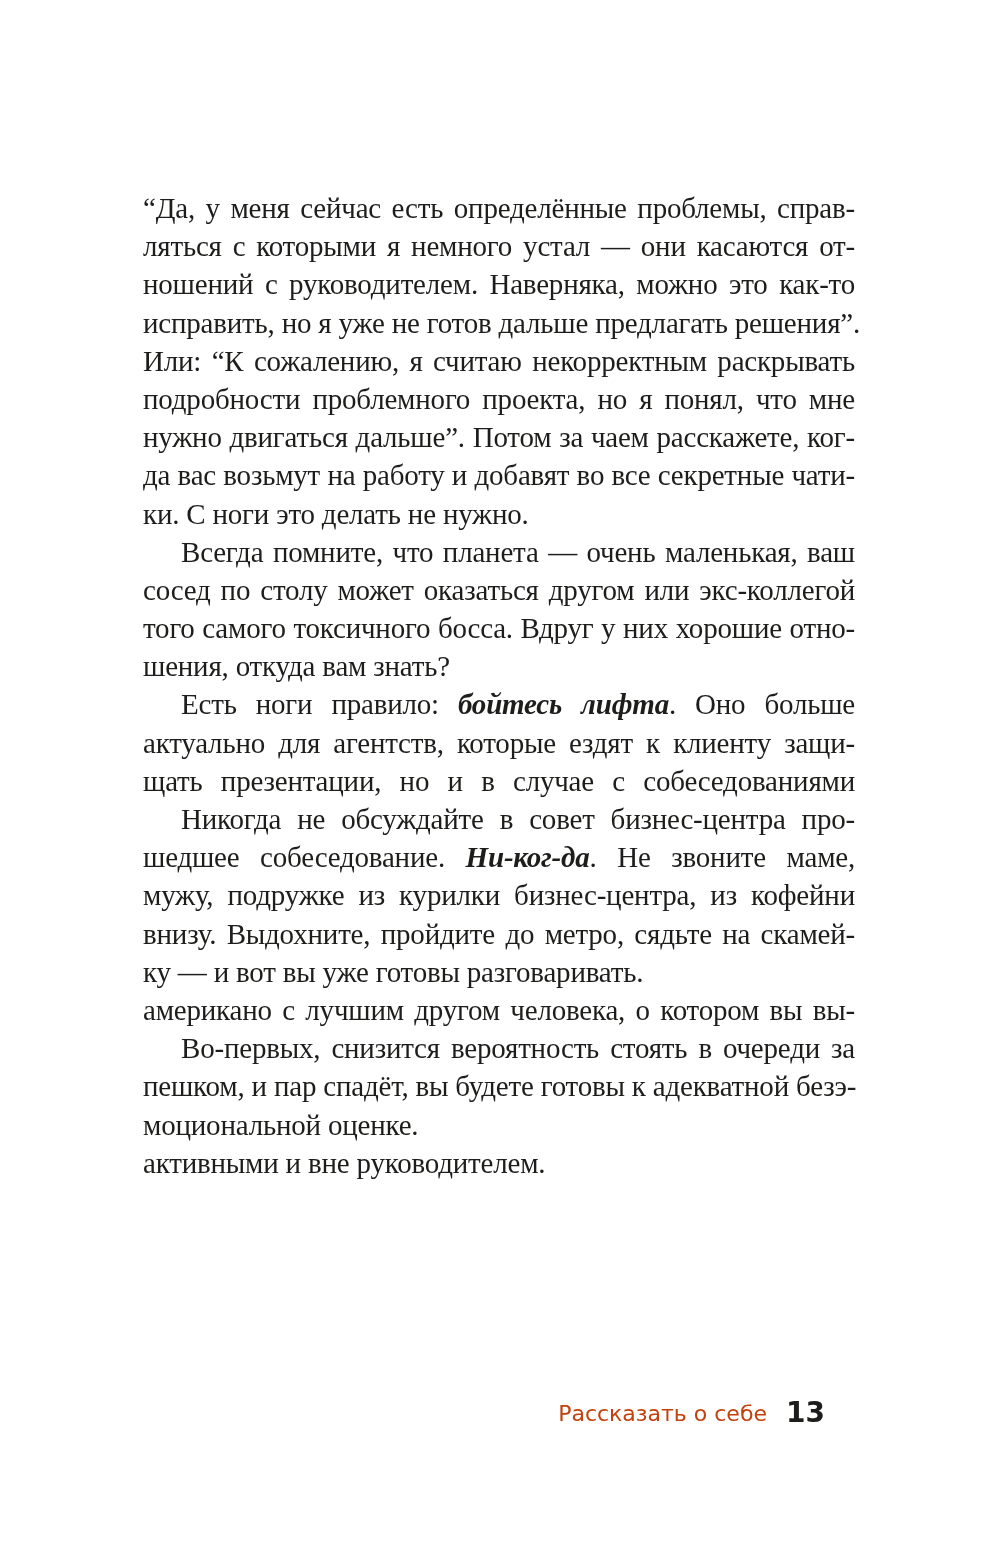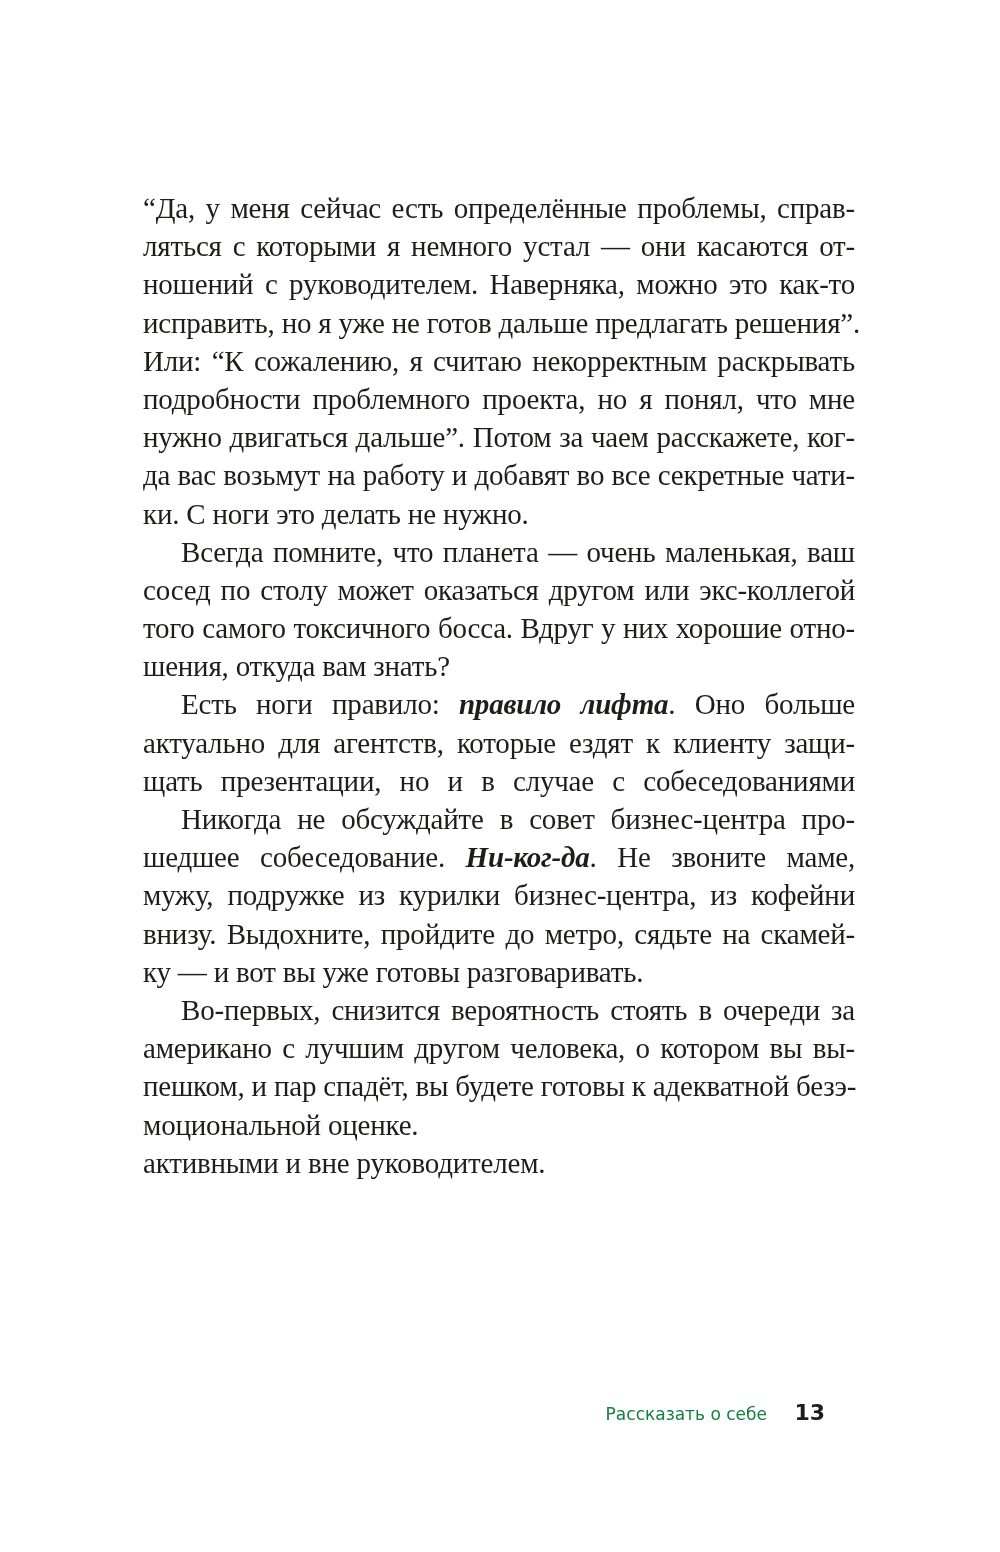--- a/index.html
+++ b/index.html
@@ -18,25 +18,25 @@
       letter-spacing: -0.2px;
     }
     .line.last { text-align-last: left; }
     .line.indent { padding-left: 38px; }
     .em { font-style: italic; font-weight: bold; }
     .footer {
       position: absolute; top: 1383px; left: 0; width: 1000px; height: 30px;
     }
     .running-head {
       position: absolute; right: 233px; top: 0; font-family: "DejaVu Sans", sans-serif;
-      font-size: 17px; line-height: 28px; color: #15803d;
+      font-size: 22px; line-height: 28px; color: #c2410c;
     }
     .page-number {
       position: absolute; right: 175px; top: -2px; font-family: "DejaVu Sans", sans-serif;
-      font-size: 22px; font-weight: bold; line-height: 30px; color: #1d1d1b;
+      font-size: 28px; font-weight: bold; line-height: 30px; color: #1d1d1b;
     }
   </style>
 </head>
 <body>
 
 <div class="page">
   <div class="text-block" id="text-block">
       <div>
         <div class="line"><span>“Да, у меня сейчас есть определённые проблемы, справ-</span></div>
         <div class="line"><span>ляться с которыми я немного устал — они касаются от-</span></div>
@@ -48,34 +48,34 @@
         <div class="line"><span>да вас возьмут на работу и добавят во все секретные чати-</span></div>
         <div class="line last"><span>ки. С ноги это делать не нужно.</span></div>
       </div>
       <div>
         <div class="line indent"><span>Всегда помните, что планета — очень маленькая, ваш</span></div>
         <div class="line"><span>сосед по столу может оказаться другом или экс-коллегой</span></div>
         <div class="line"><span>того самого токсичного босса. Вдруг у них хорошие отно-</span></div>
         <div class="line last"><span>шения, откуда вам знать?</span></div>
       </div>
       <div>
-        <div class="line indent"><span>Есть ноги правило: </span><span class="em">правило лифта</span><span>. Оно больше</span></div>
+        <div class="line indent"><span>Есть ноги правило: </span><span class="em">бойтесь лифта</span><span>. Оно больше</span></div>
         <div class="line"><span>актуально для агентств, которые ездят к клиенту защи-</span></div>
         <div class="line"><span>щать презентации, но и в случае с собеседованиями</span></div>
       </div>
       <div>
         <div class="line indent"><span>Никогда не обсуждайте в совет бизнес-центра про-</span></div>
         <div class="line"><span>шедшее собеседование. </span><span class="em">Ни-ког-да</span><span>. Не звоните маме,</span></div>
         <div class="line"><span>мужу, подружке из курилки бизнес-центра, из кофейни</span></div>
         <div class="line"><span>внизу. Выдохните, пройдите до метро, сядьте на скамей-</span></div>
         <div class="line last"><span>ку — и вот вы уже готовы разговаривать.</span></div>
       </div>
       <div>
+        <div class="line"><span>американо с лучшим другом человека, о котором вы вы-</span></div>
         <div class="line indent"><span>Во-первых, снизится вероятность стоять в очереди за</span></div>
-        <div class="line"><span>американо с лучшим другом человека, о котором вы вы-</span></div>
         <div class="line"><span>пешком, и пар спадёт, вы будете готовы к адекватной безэ-</span></div>
         <div class="line last"><span>моциональной оценке.</span></div>
       </div>
       <div>
         <div class="line last"><span>активными и вне руководителем.</span></div>
       </div>
     </div>
   <div class="footer">
     <span class="running-head">Рассказать о себе</span>
     <span class="page-number">13</span>

